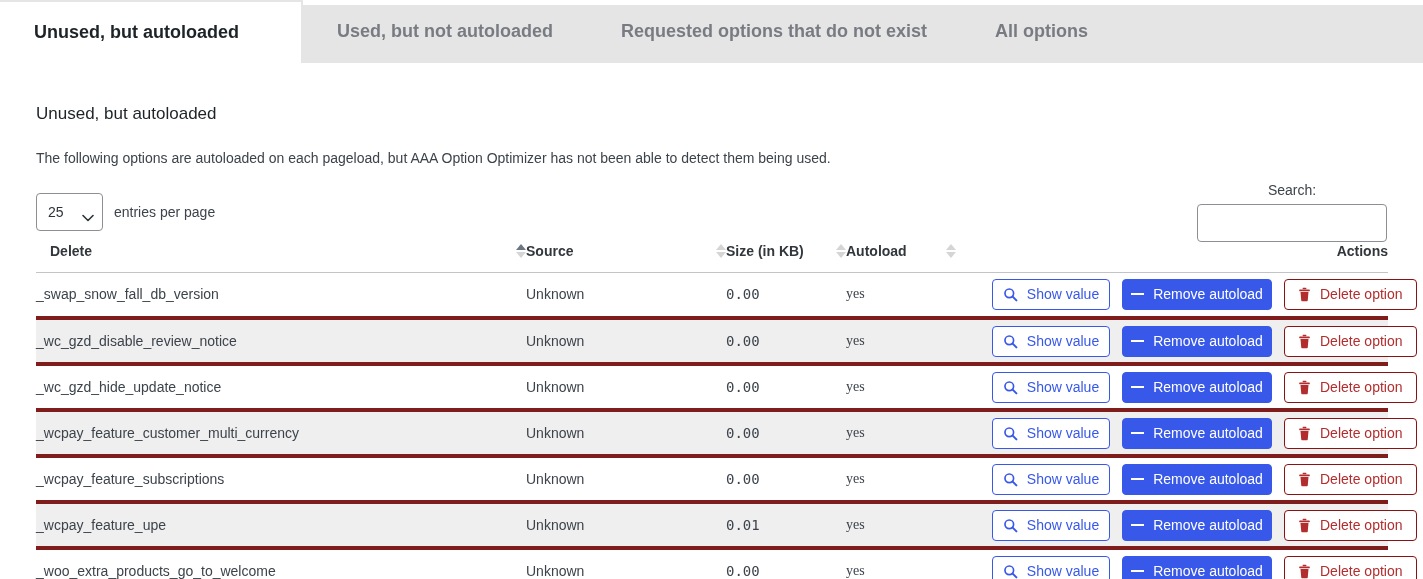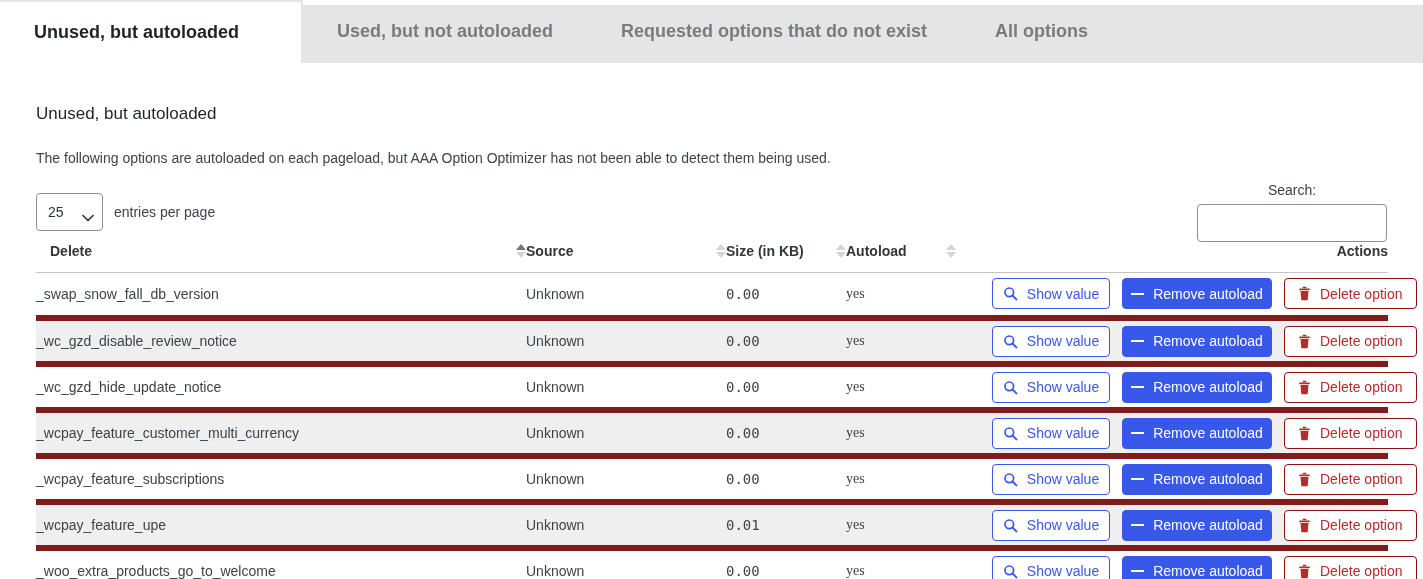--- a/index.html
+++ b/index.html
@@ -210,21 +210,21 @@
   .arrow-up { border-bottom: 6px solid #d5d5d5; }
   .arrow-dn { border-top: 6px solid #d5d5d5; }
   .sorter.asc .arrow-up { border-bottom-color: #6c7781; }
 
   table.opt-table tbody td {
     font-size: 14px;
     color: #3c434a;
     padding: 0;
     height: 46px;
     vertical-align: middle;
-    border-bottom: 6px solid #7f1d1d;
+    border-bottom: 4px solid #7f1d1d;
     margin-left: 43px;
   }
   tbody tr.odd td { background: #efefef; }
   tbody tr.even td { background: #ffffff; }
   td.c-option { padding-left: 14px; color: #3c434a; }
   td.c-source { color: #3c434a; }
   td.c-size {
     text-align: left;
     font-family: "DejaVu Sans Mono", monospace;
     font-size: 13px;

